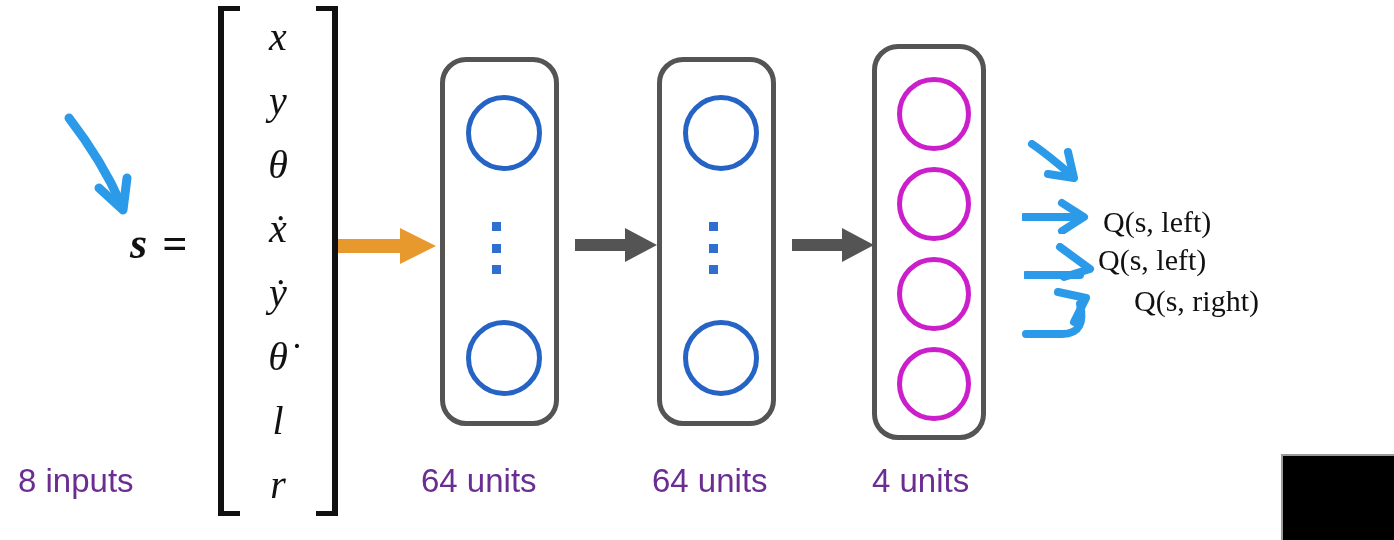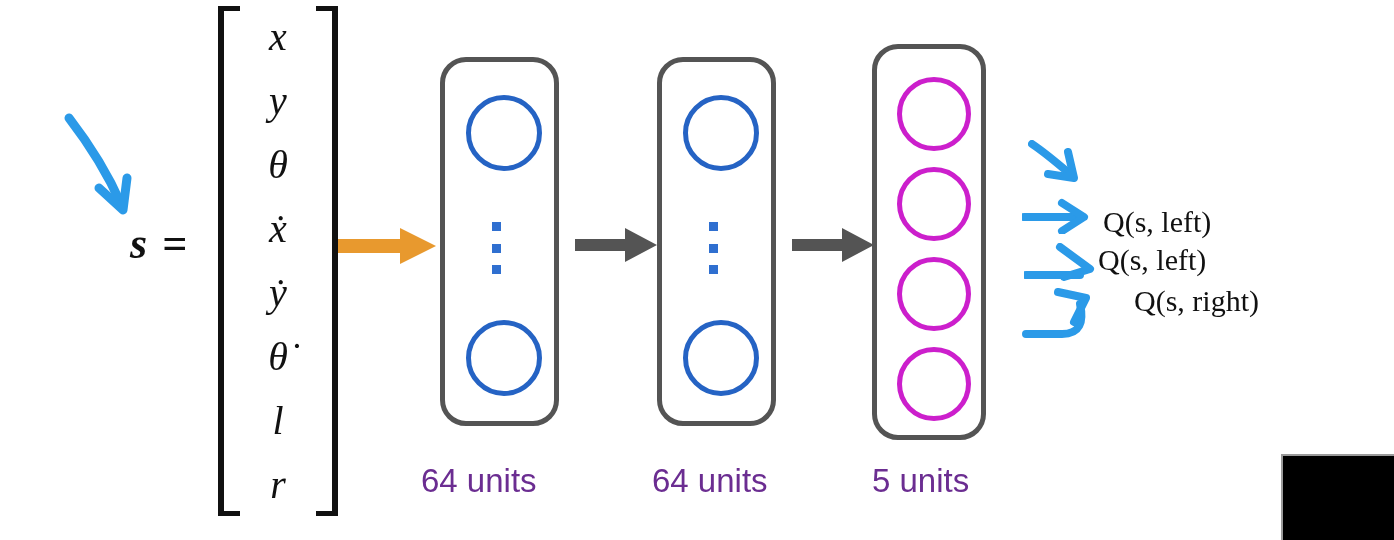--- a/index.html
+++ b/index.html
@@ -155,20 +155,21 @@
         <div class="matrix-entry">ẋ</div>
         <div class="matrix-entry">ẏ</div>
         <div class="matrix-entry">θ̇</div>
         <div class="matrix-entry">l</div>
         <div class="matrix-entry">r</div>
       </div>
       <div class="bracket right"></div>
     </div>
   </div>
 
+  <div class="abs unit-label" style="left:18px; top:462px;">8 inputs</div>
 
   <svg class="abs block-arrow" style="left:338px; top:228px;" width="100" height="36" viewBox="0 0 100 36">
     <path d="M0 11 H 62 V 0 L 98 18 L 62 36 V 25 H 0 Z" fill="#e8992e"></path>
   </svg>
 
   <div class="abs layer-box" style="left:440px; top:57px; width:119px; height:369px;">
     <div class="abs neuron hidden-unit" style="left:21px; top:33px; width:76px; height:76px;"></div>
     <div class="abs ellipsis-dots" style="left:45px; top:160px; width:12px; height:52px;">
       <span></span>
         <span></span>
@@ -196,21 +197,21 @@
   <svg class="abs block-arrow" style="left:792px; top:228px;" width="83" height="34" viewBox="0 0 83 34">
     <path d="M0 11 H 50 V 0 L 82 17 L 50 34 V 23 H 0 Z" fill="#545454"></path>
   </svg>
 
   <div class="abs layer-box" style="left:872px; top:44px; width:114px; height:396px;">
     <div class="abs neuron output-unit" style="left:20px; top:28px; width:74px; height:74px;"></div>
     <div class="abs neuron output-unit" style="left:20px; top:118px; width:74px; height:74px;"></div>
     <div class="abs neuron output-unit" style="left:20px; top:208px; width:74px; height:74px;"></div>
     <div class="abs neuron output-unit" style="left:20px; top:298px; width:74px; height:74px;"></div>
   </div>
-  <div class="abs unit-label" style="left:872px; top:462px;">5 units</div>
+  <div class="abs unit-label" style="left:872px; top:462px;">4 units</div>
 
   <svg class="abs" style="left:1028px; top:140px;" width="58" height="46" viewBox="0 0 58 46">
     <path d="M4 4 C 16 12, 28 22, 42 34" stroke="#2b9ae8" stroke-width="8" fill="none" stroke-linecap="round"></path>
     <path d="M20 34 L 46 38 L 40 12" stroke="#2b9ae8" stroke-width="8" fill="none" stroke-linecap="round" stroke-linejoin="round"></path>
   </svg>
 
   <svg class="abs" style="left:1022px; top:198px;" width="70" height="36" viewBox="0 0 70 36">
     <path d="M2 19 H 52" stroke="#2b9ae8" stroke-width="8" fill="none" stroke-linecap="round"></path>
     <path d="M40 5 L 62 19 L 40 33" stroke="#2b9ae8" stroke-width="8" fill="none" stroke-linecap="round" stroke-linejoin="round"></path>
   </svg>

